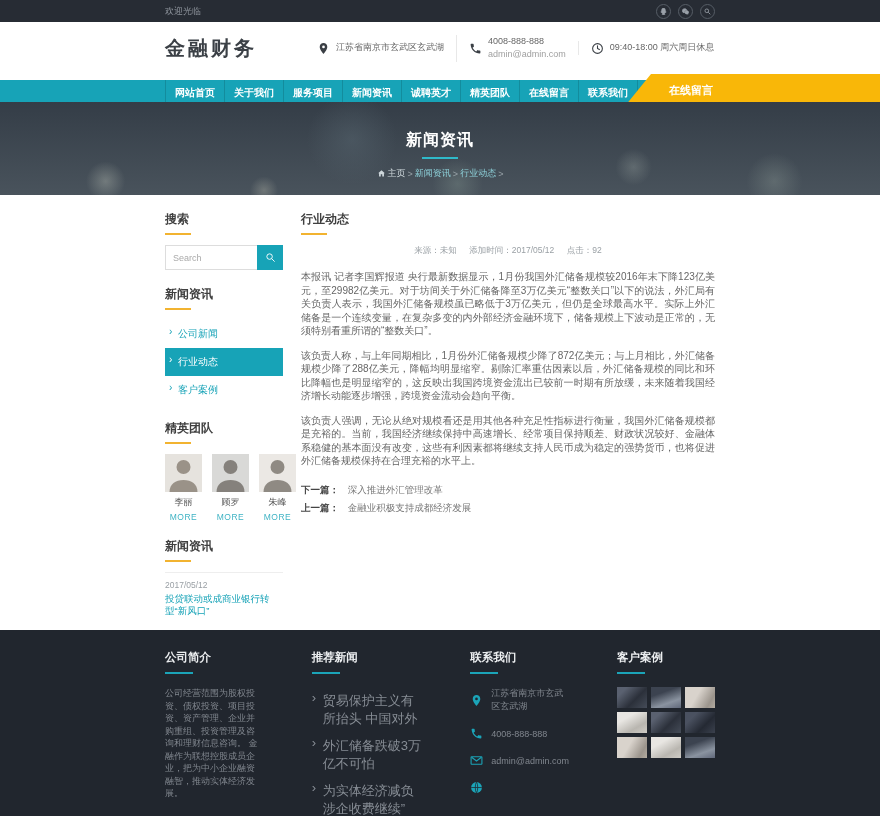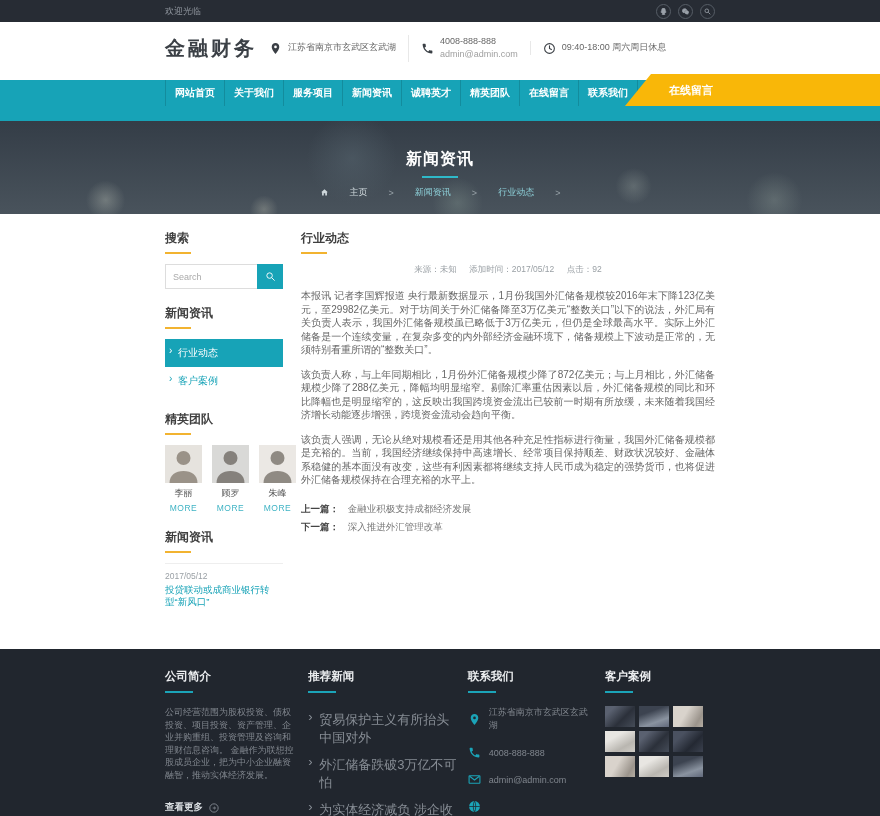--- a/index.html
+++ b/index.html
@@ -1,17 +1,17 @@
 <!DOCTYPE html>
 <html><head>
 <meta charset="utf-8">
 <style>
   * { margin:0; padding:0; box-sizing:border-box; }
   html,body { width:880px; font-family:"Liberation Sans","DejaVu Sans",sans-serif; background:#fff; }
-  .container { width:550px; margin:0 auto; }
+  .container { width:550px; margin:0 auto;gap:48px; }
 
   
   .topbar { background:#272c34; height:22px; }
   .topbar-inner { height:22px; display:flex; justify-content:space-between; align-items:center; }
   .welcome { font-size:9px; color:#8e949c; }
   .topbar-icons { display:flex; gap:7px; }
   .tb-icon { width:15px; height:15px; border:1px solid #565d66; border-radius:50%; display:flex; align-items:center; justify-content:center; }
   .tb-icon svg { width:7px; height:7px; fill:#9aa1a9; stroke:#9aa1a9; }
 
   
@@ -20,40 +20,40 @@
   .logo { font-size:20px; font-weight:bold; color:#3b4046; letter-spacing:3px; }
   .header-info { display:flex; align-items:center; }
   .info-item { display:flex; align-items:center; gap:6px; padding:0 12px; }
   .info-item + .info-item { border-left:1px solid #e8e8e8; }
   .info-item svg { width:13px; height:13px; flex-shrink:0; }
   .info-text { font-size:9px; color:#666; line-height:1.5; }
   .info-text .muted { color:#a0a0a0; }
   .info-item:last-child { padding-right:0; }
 
   
-  .navwrap { position:relative; margin-top:6px; background:#17a3b7; height:41px; }
+  .navwrap { position:relative; margin-top:6px; background:#17a3b7; height:22px; }
   .nav-inner { display:flex; }
   .nav-item { display:block; padding:0 9px; line-height:26px; font-size:10px; font-weight:bold; color:#fff; text-decoration:none; border-left:1px solid rgba(0,0,0,.14); }
   .nav-item:last-child { border-right:1px solid rgba(0,0,0,.14); }
   .nav-cta { position:absolute; right:0; top:-6px; height:32px; width:255px; background:#f9b708; clip-path:polygon(26px 0,100% 0,100% 100%,0 100%); display:flex; align-items:center; }
   .nav-cta span { color:#fff; font-size:11px; font-weight:bold; padding-left:44px; }
 
   
   .hero { height:93px; text-align:center; padding-top:28px; position:relative; overflow:hidden;
     background:
       radial-gradient(circle 28px at 12% 85%, rgba(215,220,205,.30), transparent 70%),
       radial-gradient(circle 20px at 30% 95%, rgba(230,228,205,.25), transparent 70%),
       radial-gradient(circle 36px at 52% 88%, rgba(150,170,160,.28), transparent 70%),
       radial-gradient(circle 26px at 72% 70%, rgba(200,210,200,.22), transparent 70%),
       radial-gradient(circle 40px at 88% 85%, rgba(170,185,175,.25), transparent 70%),
       radial-gradient(circle 60px at 40% 40%, rgba(90,105,115,.45), transparent 75%),
       linear-gradient(180deg,#343d47,#49535c); }
   .hero-title { color:#fff; font-size:16px; font-weight:bold; letter-spacing:1px; }
   .hero-underline { width:36px; height:2px; background:#2fb9c9; margin:6px auto 8px; }
-  .breadcrumb { font-size:9px; color:#b9c2c8; display:flex; justify-content:center; align-items:center; gap:21px; }
+  .breadcrumb { font-size:9px; color:#b9c2c8; display:flex; justify-content:center; align-items:center; gap:2px; }
   .breadcrumb svg { width:9px; height:9px; fill:#cfd8dc; }
   .crumb-link { color:#8fd3dc; text-decoration:none; }
   .crumb-home { color:#cfd8dc; text-decoration:none; }
   .crumb-sep { color:#98a2a8; }
 
   
   .main { display:flex; gap:18px; padding-top:16px; height:435px; overflow:hidden; }
   .sidebar { width:118px; flex-shrink:0; }
   .side-title { font-size:12px; font-weight:bold; color:#404040; margin-top:16px; }
   .side-title.first { margin-top:0; }
@@ -226,20 +226,23 @@
             <circle cx="10" cy="10" r="6"></circle>
             <line x1="14.5" y1="14.5" x2="21" y2="21"></line>
           </svg>
       </button>
     </div>
 
     <h3 class="side-title">新闻资讯</h3>
     <div class="gold-line"></div>
     <ul class="cat-list">
       <li>
+          <a href="#" class="cat-item">公司新闻</a>
+        </li>
+      <li>
           <a href="#" class="cat-item active">行业动态</a>
         </li>
       <li>
           <a href="#" class="cat-item">客户案例</a>
         </li>
     </ul>
 
     <h3 class="side-title">精英团队</h3>
     <div class="gold-line"></div>
     <div class="team-grid">
@@ -298,26 +301,26 @@
     </div>
 
     <div class="article">
       <p>本报讯 记者李国辉报道 央行最新数据显示，1月份我国外汇储备规模较2016年末下降123亿美元，至29982亿美元。对于坊间关于外汇储备降至3万亿美元“整数关口”以下的说法，外汇局有关负责人表示，我国外汇储备规模虽已略低于3万亿美元，但仍是全球最高水平。实际上外汇储备是一个连续变量，在复杂多变的内外部经济金融环境下，储备规模上下波动是正常的，无须特别看重所谓的“整数关口”。</p>
       <p>该负责人称，与上年同期相比，1月份外汇储备规模少降了872亿美元；与上月相比，外汇储备规模少降了288亿美元，降幅均明显缩窄。剔除汇率重估因素以后，外汇储备规模的同比和环比降幅也是明显缩窄的，这反映出我国跨境资金流出已较前一时期有所放缓，未来随着我国经济增长动能逐步增强，跨境资金流动会趋向平衡。</p>
       <p>该负责人强调，无论从绝对规模看还是用其他各种充足性指标进行衡量，我国外汇储备规模都是充裕的。当前，我国经济继续保持中高速增长、经常项目保持顺差、财政状况较好、金融体系稳健的基本面没有改变，这些有利因素都将继续支持人民币成为稳定的强势货币，也将促进外汇储备规模保持在合理充裕的水平上。</p>
     </div>
 
     <div class="pn">
       <div class="pn-row">
+        <span class="pn-label">下一篇：</span>
+        <a href="#" class="pn-link">深入推进外汇管理改革</a>
+      </div>
+      <div class="pn-row">
         <span class="pn-label">上一篇：</span>
         <a href="#" class="pn-link">金融业积极支持成都经济发展</a>
-      </div>
-      <div class="pn-row">
-        <span class="pn-label">下一篇：</span>
-        <a href="#" class="pn-link">深入推进外汇管理改革</a>
       </div>
     </div>
   </section>
 </div>
 
 <footer>
   <div class="container footer-cols">
 
     <div class="col-about">
       <h4 class="f-title">公司简介</h4>

